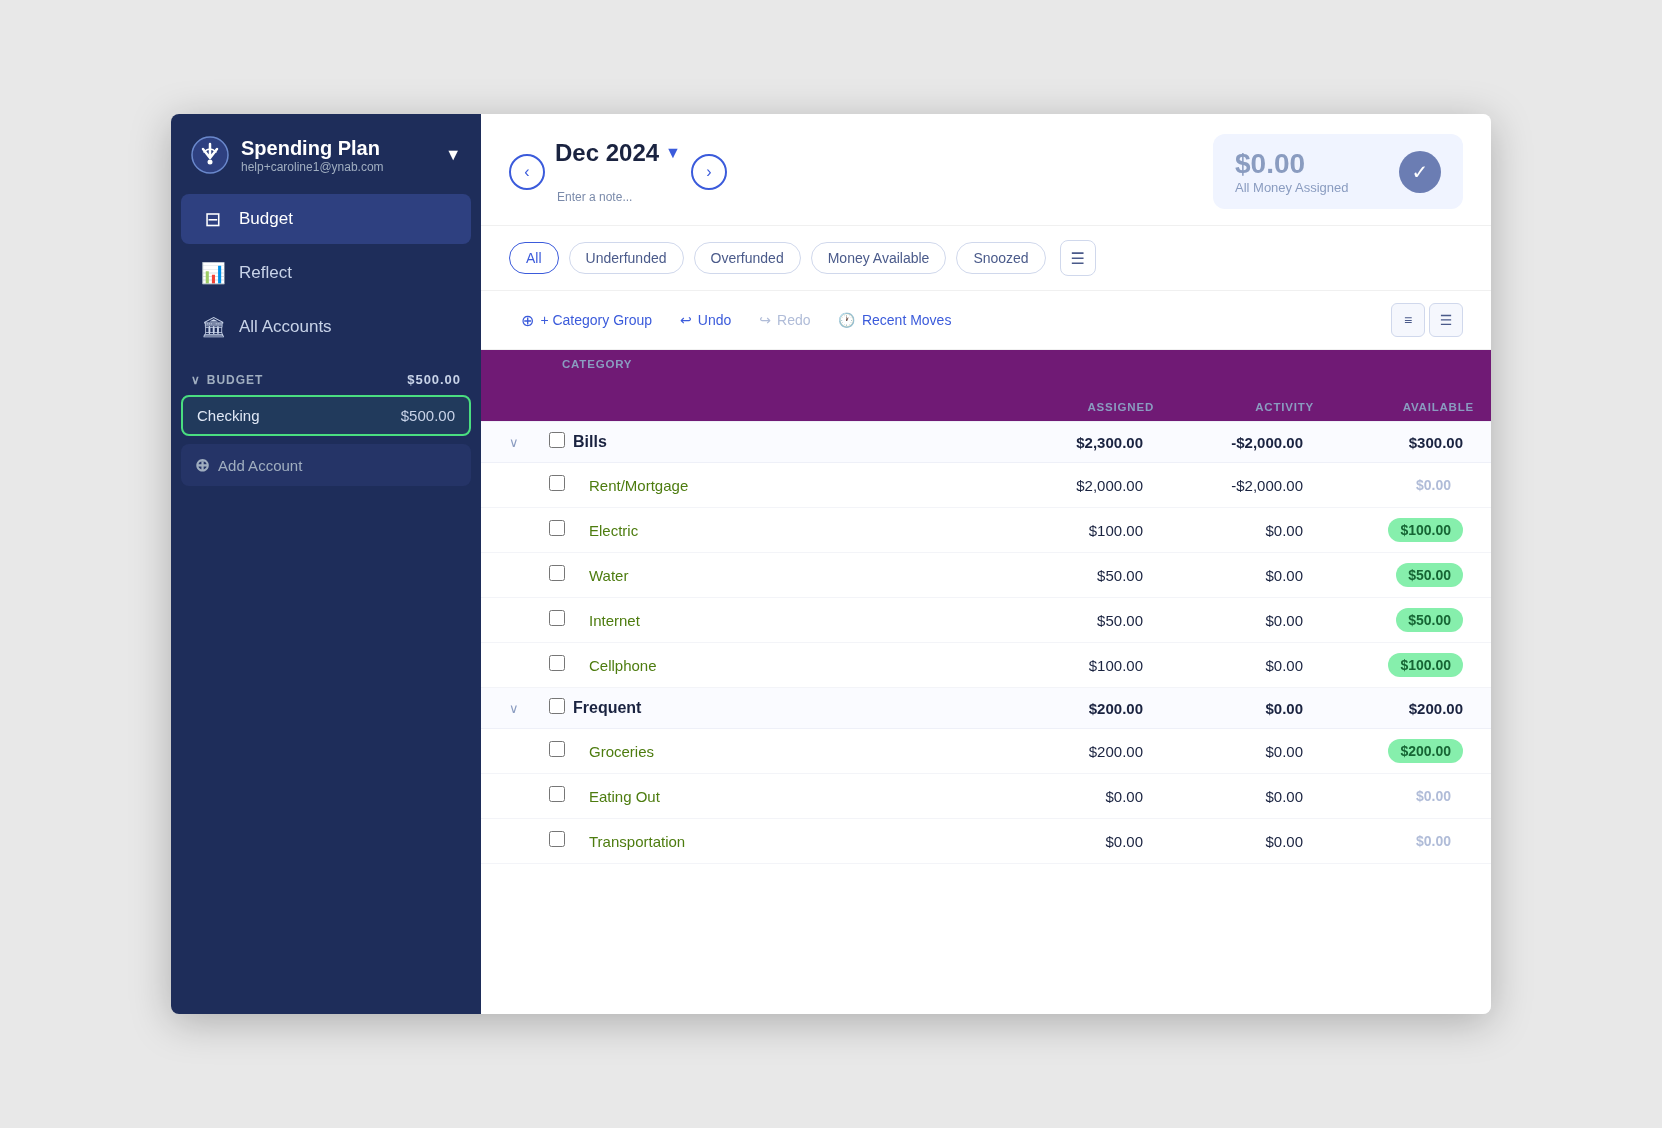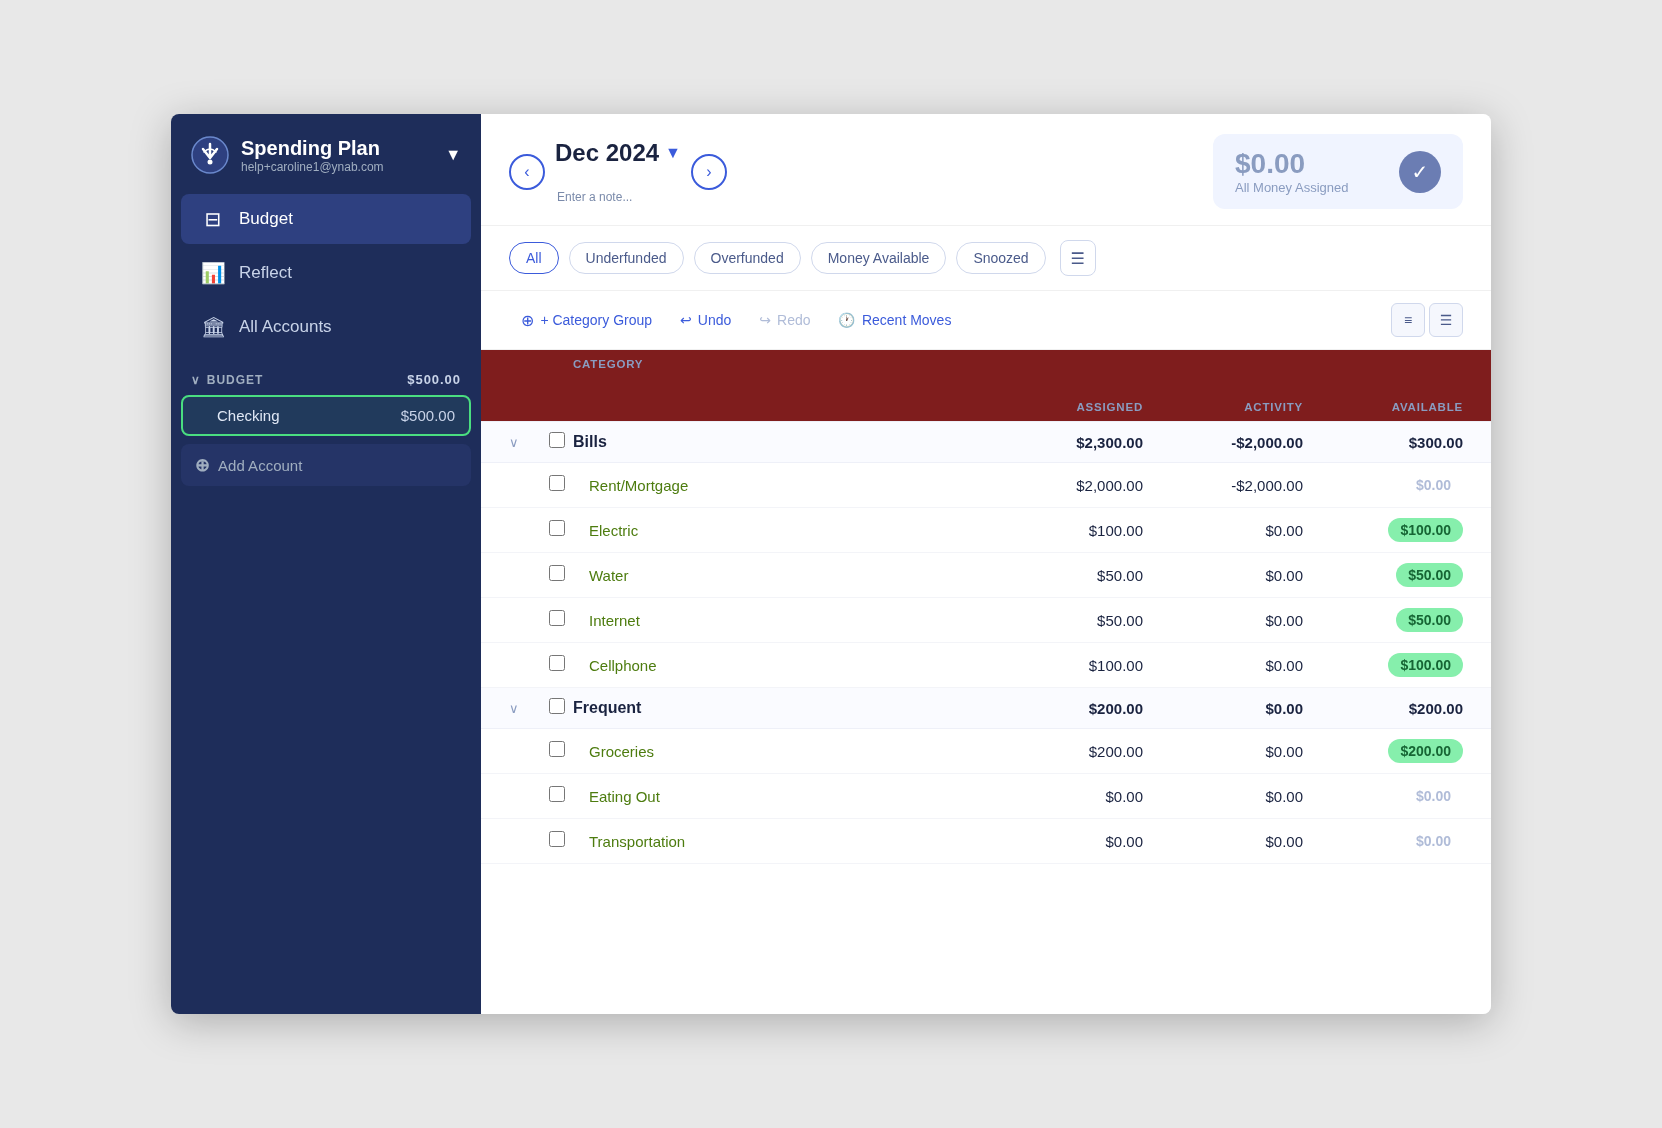--- a/index.html
+++ b/index.html
@@ -112,21 +112,21 @@
       border-radius: 8px;
       cursor: pointer;
       font-size: 15px;
       color: #e0e8f5;
       border: 2px solid transparent;
     }
     .account-item.selected {
       border: 2px solid #4ade80;
       background: rgba(74, 222, 128, 0.08);
     }
-    .account-name { font-weight: 500; margin-left: 20px; }
+    .account-name { font-weight: 500; }
     .account-balance { color: #c8d3e8; font-weight: 500; }
     .add-account-btn {
       display: flex;
       align-items: center;
       gap: 8px;
       padding: 10px 14px;
       margin: 8px 0 0 0;
       border-radius: 8px;
       cursor: pointer;
       font-size: 15px;
@@ -296,22 +296,22 @@
       font-size: 14px;
     }
     
     .budget-table {
       flex: 1;
       overflow-y: auto;
     }
     .table-header {
       display: grid;
       grid-template-columns: 40px 24px 1fr 160px 160px 160px;
-      padding: 8px 28px;
-      background: #7f1d1d;
+      padding: 8px 17px;
+      background: #701a75;
       border-bottom: 1px solid #eef0f8;
       position: sticky;
       top: 0;
       z-index: 10;
     }
     .col-header {
       font-size: 11.5px;
       font-weight: 700;
       color: #8a9cc0;
       letter-spacing: 0.07em;

